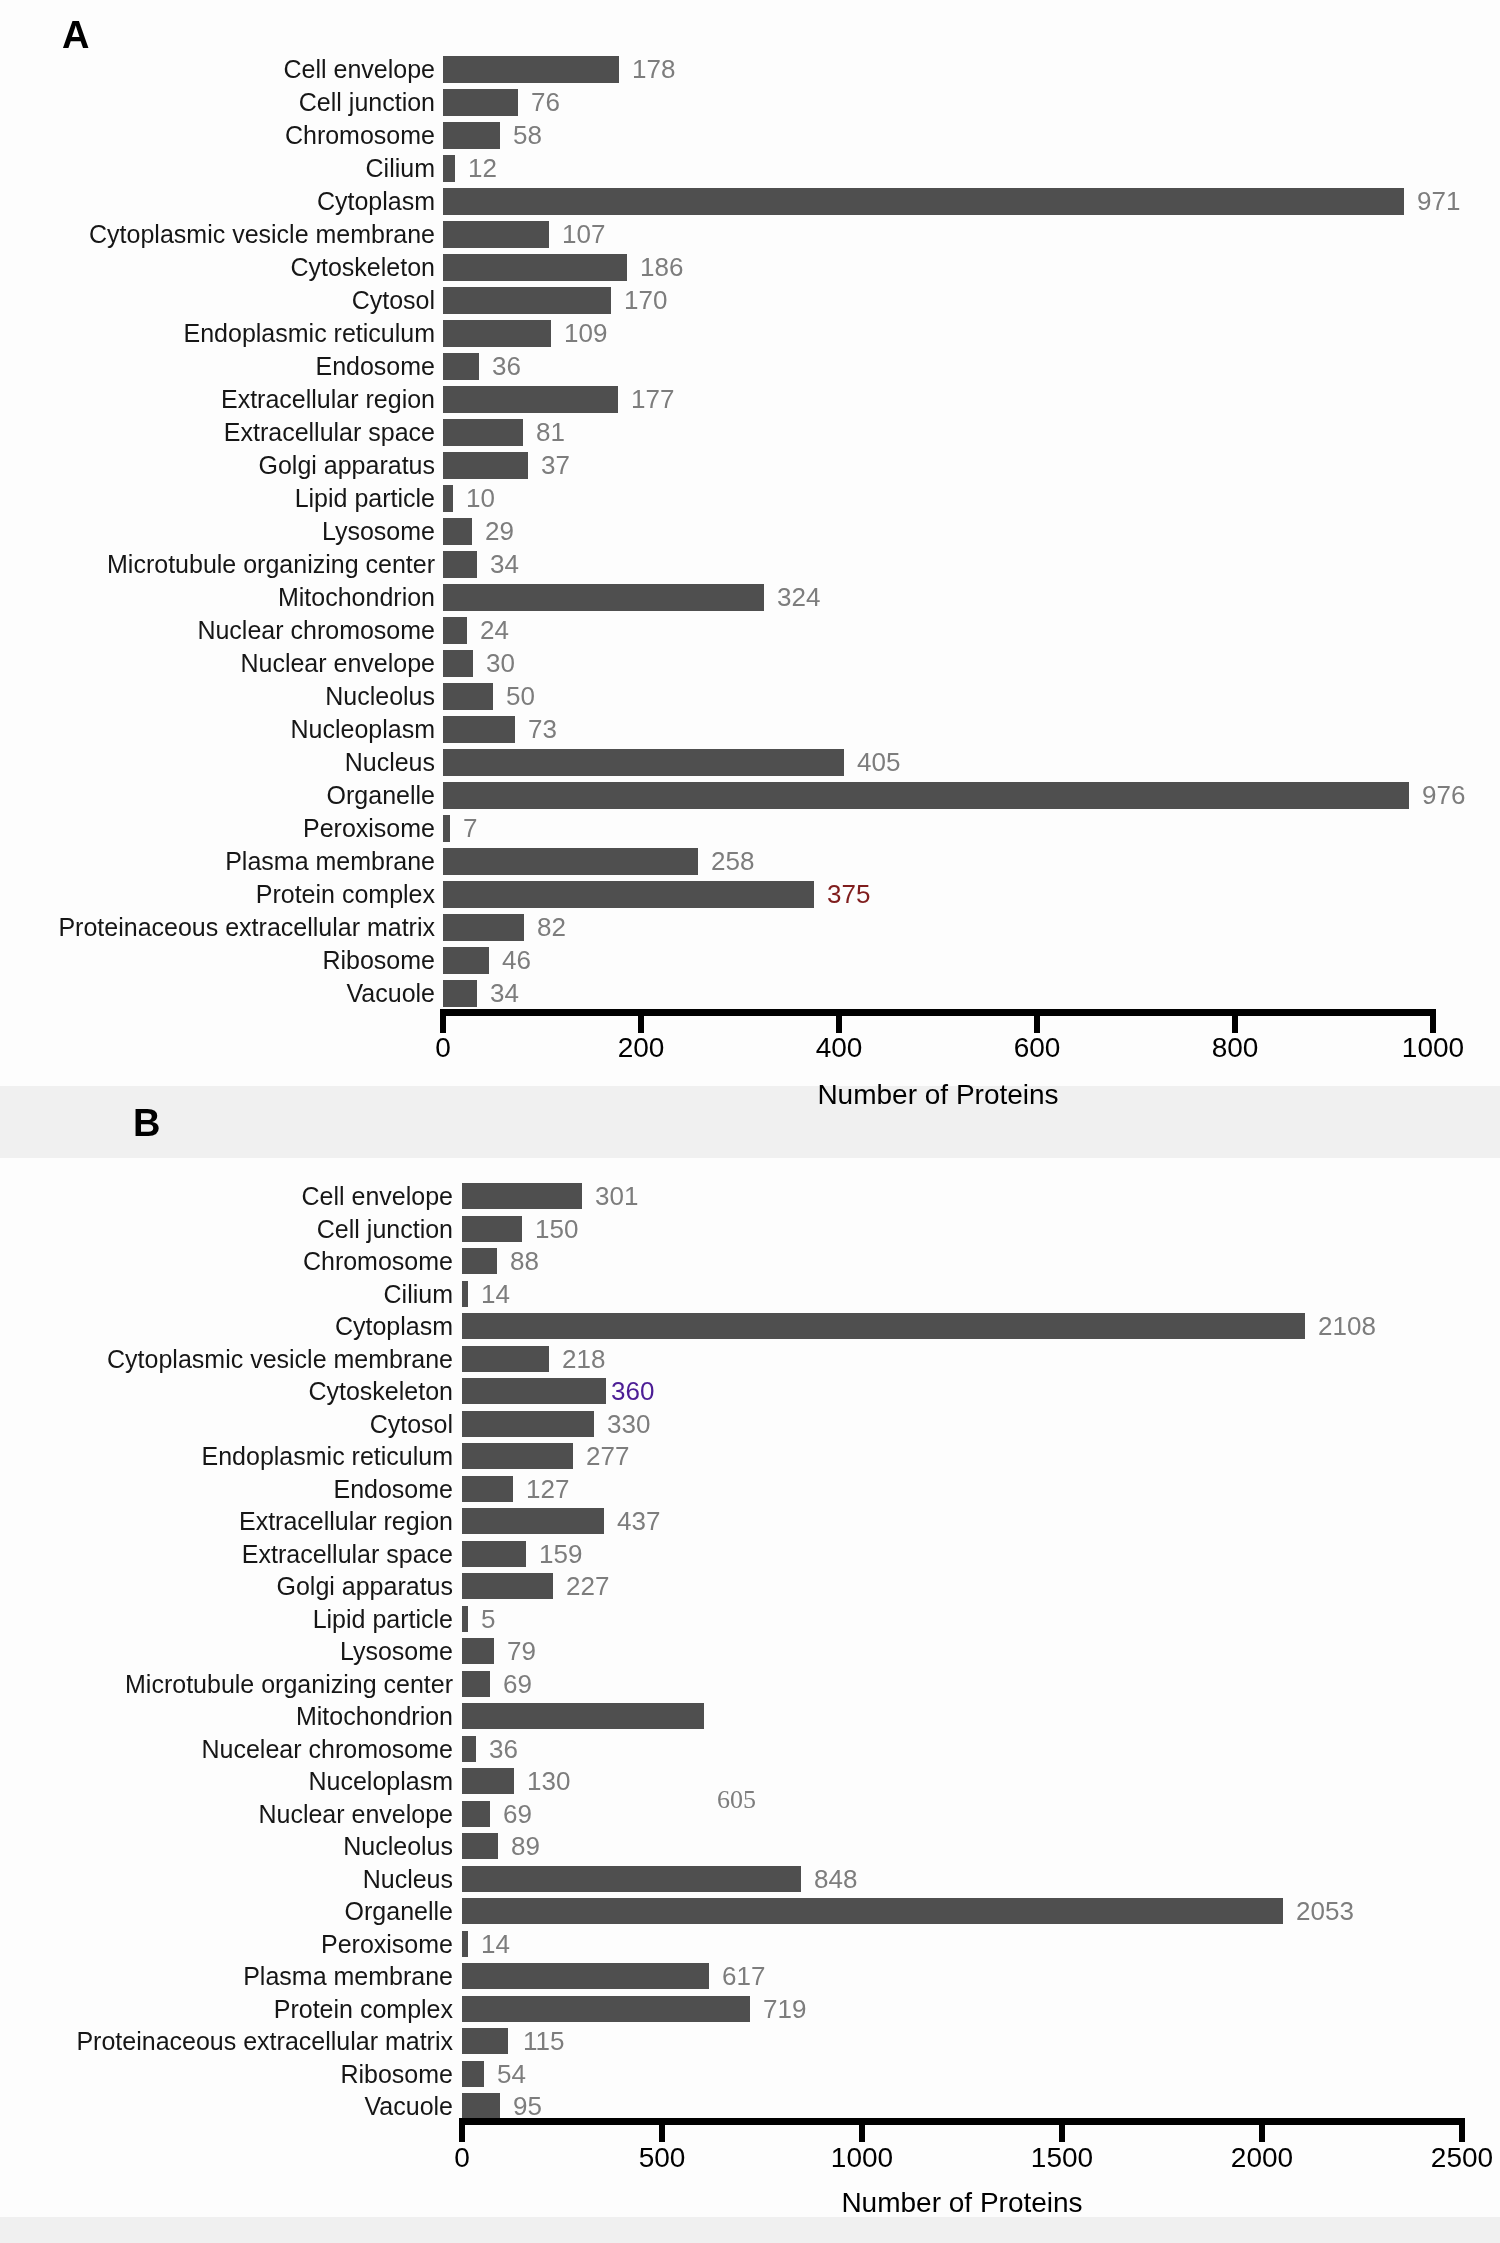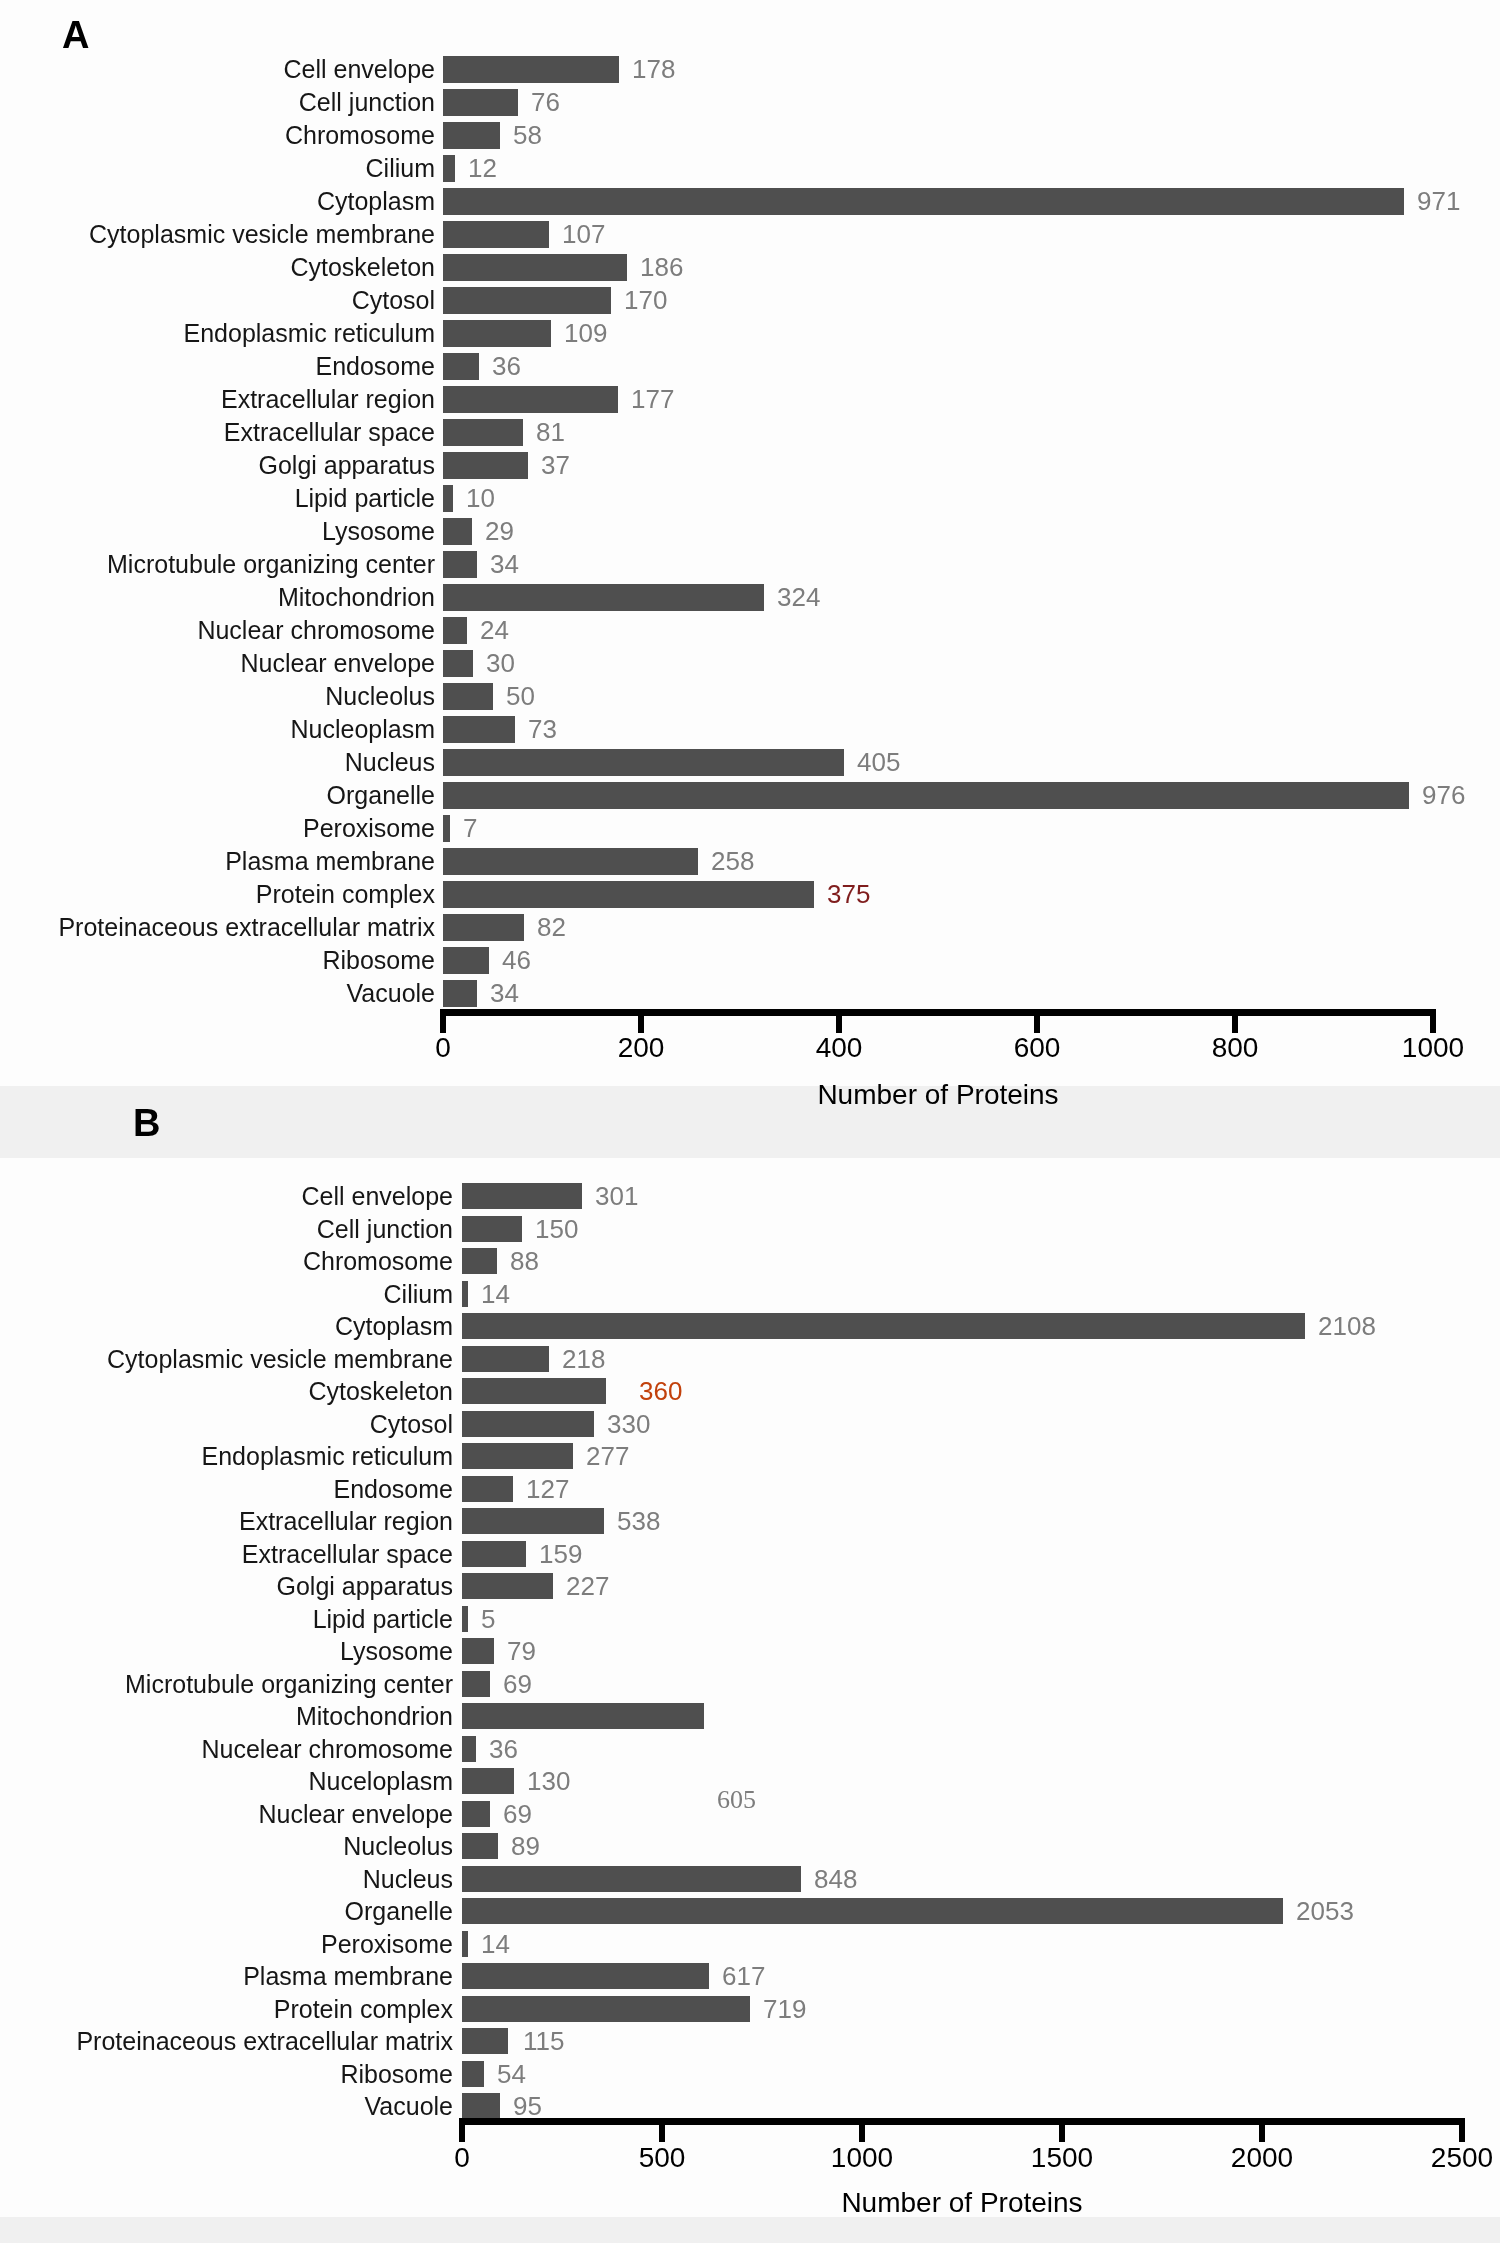--- a/index.html
+++ b/index.html
@@ -141,33 +141,33 @@
       <div class="bar" style="left: 462px; top: 1281px; width: 6px; height: 26px; background: rgb(79, 79, 79);"></div>
       <div class="val-label" style="left: 481px; top: 1279.5px; color: rgb(125, 125, 125);">14</div>
       <div class="cat-label" style="left: 0px; top: 1310px; width: 453px; color: rgb(22, 22, 22);">Cytoplasm</div>
       <div class="bar" style="left: 462px; top: 1313px; width: 843px; height: 26px; background: rgb(79, 79, 79);"></div>
       <div class="val-label" style="left: 1318px; top: 1312px; color: rgb(125, 125, 125);">2108</div>
       <div class="cat-label" style="left: 0px; top: 1342.5px; width: 453px; color: rgb(22, 22, 22);">Cytoplasmic vesicle membrane</div>
       <div class="bar" style="left: 462px; top: 1346px; width: 87px; height: 26px; background: rgb(79, 79, 79);"></div>
       <div class="val-label" style="left: 562px; top: 1344.5px; color: rgb(125, 125, 125); text-align: right;">218</div>
       <div class="cat-label" style="left: 0px; top: 1375px; width: 453px; color: rgb(22, 22, 22);">Cytoskeleton</div>
       <div class="bar" style="left: 462px; top: 1378px; width: 144px; height: 26px; background: rgb(79, 79, 79);"></div>
-      <div class="val-label" style="left: 639px; top: 1377px; color: #c2410c;">360</div>
+      <div class="val-label" style="left: 611px; top: 1377px; color: #4c1d95;">360</div>
       <div class="cat-label" style="left: 0px; top: 1407.5px; width: 453px; color: rgb(22, 22, 22);">Cytosol</div>
       <div class="bar" style="left: 462px; top: 1411px; width: 132px; height: 26px; background: rgb(79, 79, 79);"></div>
       <div class="val-label" style="left: 607px; top: 1409.5px; color: rgb(125, 125, 125);">330</div>
       <div class="cat-label" style="left: 0px; top: 1440px; width: 453px; color: rgb(22, 22, 22);">Endoplasmic reticulum</div>
       <div class="bar" style="left: 462px; top: 1443px; width: 111px; height: 26px; background: rgb(79, 79, 79);"></div>
       <div class="val-label" style="left: 586px; top: 1442px; color: rgb(125, 125, 125);">277</div>
       <div class="cat-label" style="left: 0px; top: 1472.5px; width: 453px; color: rgb(22, 22, 22);">Endosome</div>
       <div class="bar" style="left: 462px; top: 1476px; width: 51px; height: 26px; background: rgb(79, 79, 79);"></div>
       <div class="val-label" style="left: 526px; top: 1474.5px; color: rgb(125, 125, 125);">127</div>
       <div class="cat-label" style="left: 0px; top: 1505px; width: 453px; color: rgb(22, 22, 22);">Extracellular region</div>
       <div class="bar" style="left: 462px; top: 1508px; width: 142px; height: 26px; background: rgb(79, 79, 79);"></div>
-      <div class="val-label" style="left: 617px; top: 1507px; color: rgb(125, 125, 125);">538</div>
+      <div class="val-label" style="left: 617px; top: 1507px; color: rgb(125, 125, 125);">437</div>
       <div class="cat-label" style="left: 0px; top: 1537.5px; width: 453px; color: rgb(22, 22, 22);">Extracellular space</div>
       <div class="bar" style="left: 462px; top: 1541px; width: 64px; height: 26px; background: rgb(79, 79, 79);"></div>
       <div class="val-label" style="left: 539px; top: 1539.5px; color: rgb(125, 125, 125);">159</div>
       <div class="cat-label" style="left: 0px; top: 1570px; width: 453px; color: rgb(22, 22, 22);">Golgi apparatus</div>
       <div class="bar" style="left: 462px; top: 1573px; width: 91px; height: 26px; background: rgb(79, 79, 79);"></div>
       <div class="val-label" style="left: 566px; top: 1572px; color: rgb(125, 125, 125);">227</div>
       <div class="cat-label" style="left: 0px; top: 1602.5px; width: 453px; color: rgb(22, 22, 22);">Lipid particle</div>
       <div class="bar" style="left: 462px; top: 1606px; width: 6px; height: 26px; background: rgb(79, 79, 79);"></div>
       <div class="val-label" style="left: 481px; top: 1604.5px; color: rgb(125, 125, 125);">5</div>
       <div class="cat-label" style="left: 0px; top: 1635px; width: 453px; color: rgb(22, 22, 22);">Lysosome</div>

